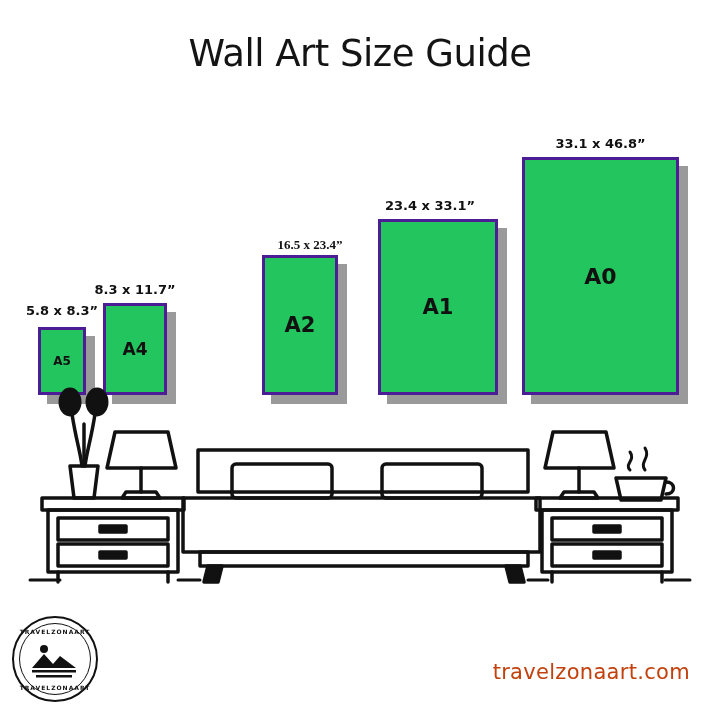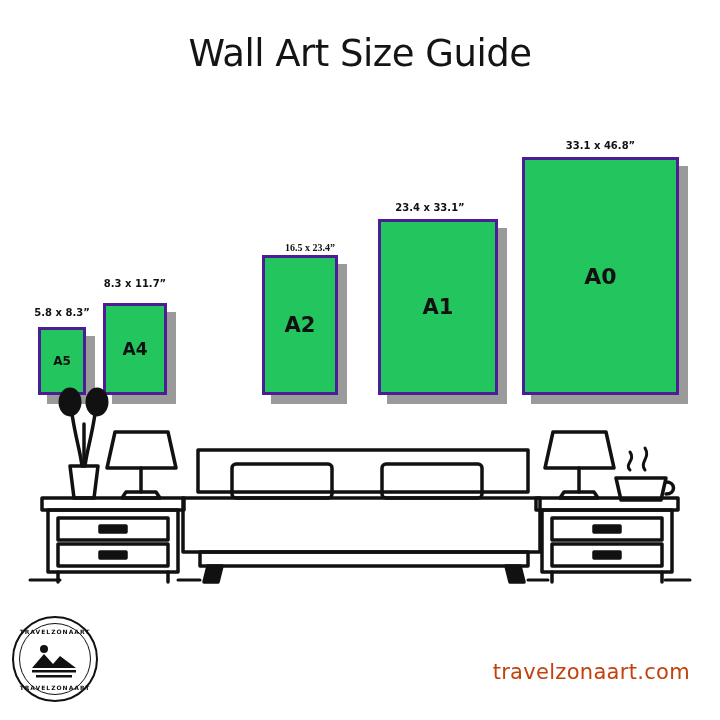--- a/index.html
+++ b/index.html
@@ -30,21 +30,21 @@
   }
   .frame-wrap {
     position:absolute;
     bottom:0;
   }
   .frame-dim {
     position:absolute;
     left:50%;
     transform:translateX(-50%);
     white-space:nowrap;
-    font-size:10px;
+    font-size:13px;
     font-weight:bold;
     color:#111;
   }
   .frame-box {
     position:absolute;
     left:0; bottom:0;
     background:#22c55e;
     border:3px solid #4c1d95;
     box-sizing:border-box;
     box-shadow:9px 9px 0 0 rgba(120,120,120,0.75);
@@ -102,21 +102,21 @@
 <div class="title">Wall Art Size Guide</div>
 
 <div class="frames">
     <div class="frame-wrap" style="left: 38px; width: 48px; height: 68px;">
       <div class="frame-dim" style="bottom: 77px;">5.8 x 8.3”</div>
       <div class="frame-box" style="width: 48px; height: 68px;">
         <div class="frame-label" style="font-size: 12px; top: 50%; transform: translateY(-50%);">A5</div>
       </div>
     </div>
     <div class="frame-wrap" style="left: 103px; width: 64px; height: 92px;">
-      <div class="frame-dim" style="bottom: 106px; margin-top: 24px;">8.3 x 11.7”</div>
+      <div class="frame-dim" style="bottom: 98px; margin-top: 24px;">8.3 x 11.7”</div>
       <div class="frame-box" style="width: 64px; height: 92px;">
         <div class="frame-label" style="font-size: 17px; top: 50%; transform: translateY(-50%);">A4</div>
       </div>
     </div>
     <div class="frame-wrap" style="left: 262px; width: 96px; height: 140px;">
       <div class="frame-dim" style="bottom: 142px; font-family: Liberation Serif, serif;">16.5 x 23.4”</div>
       <div class="frame-box" style="width: 76px; height: 140px;">
         <div class="frame-label" style="font-size: 21px; top: 50%; transform: translateY(-50%);">A2</div>
       </div>
     </div>

